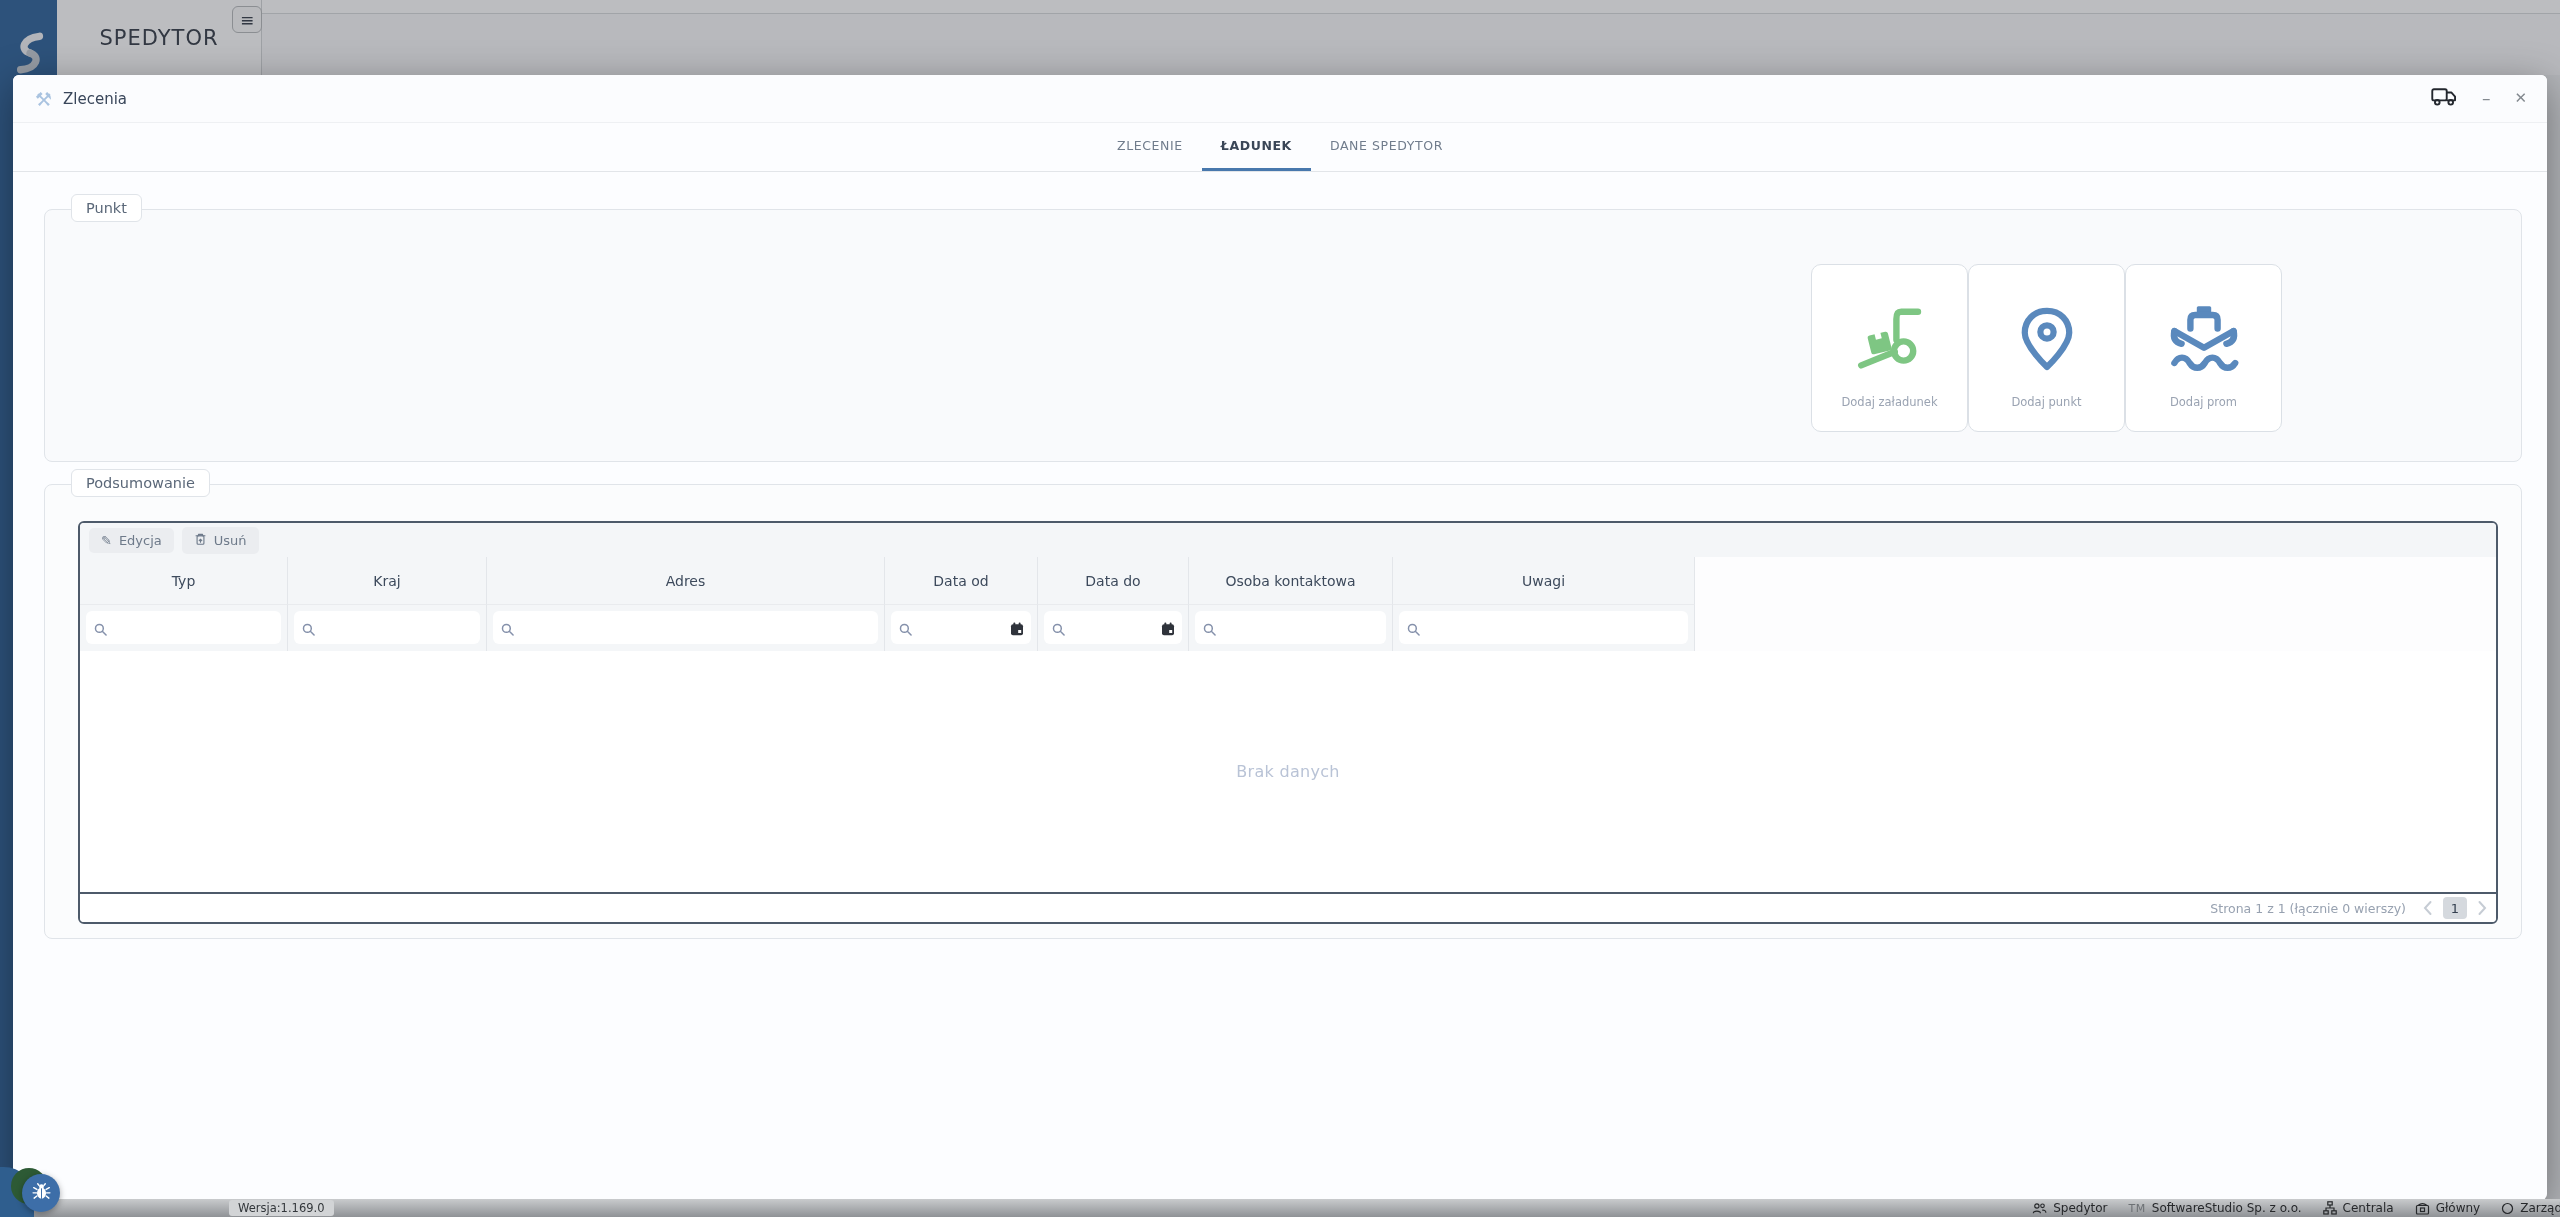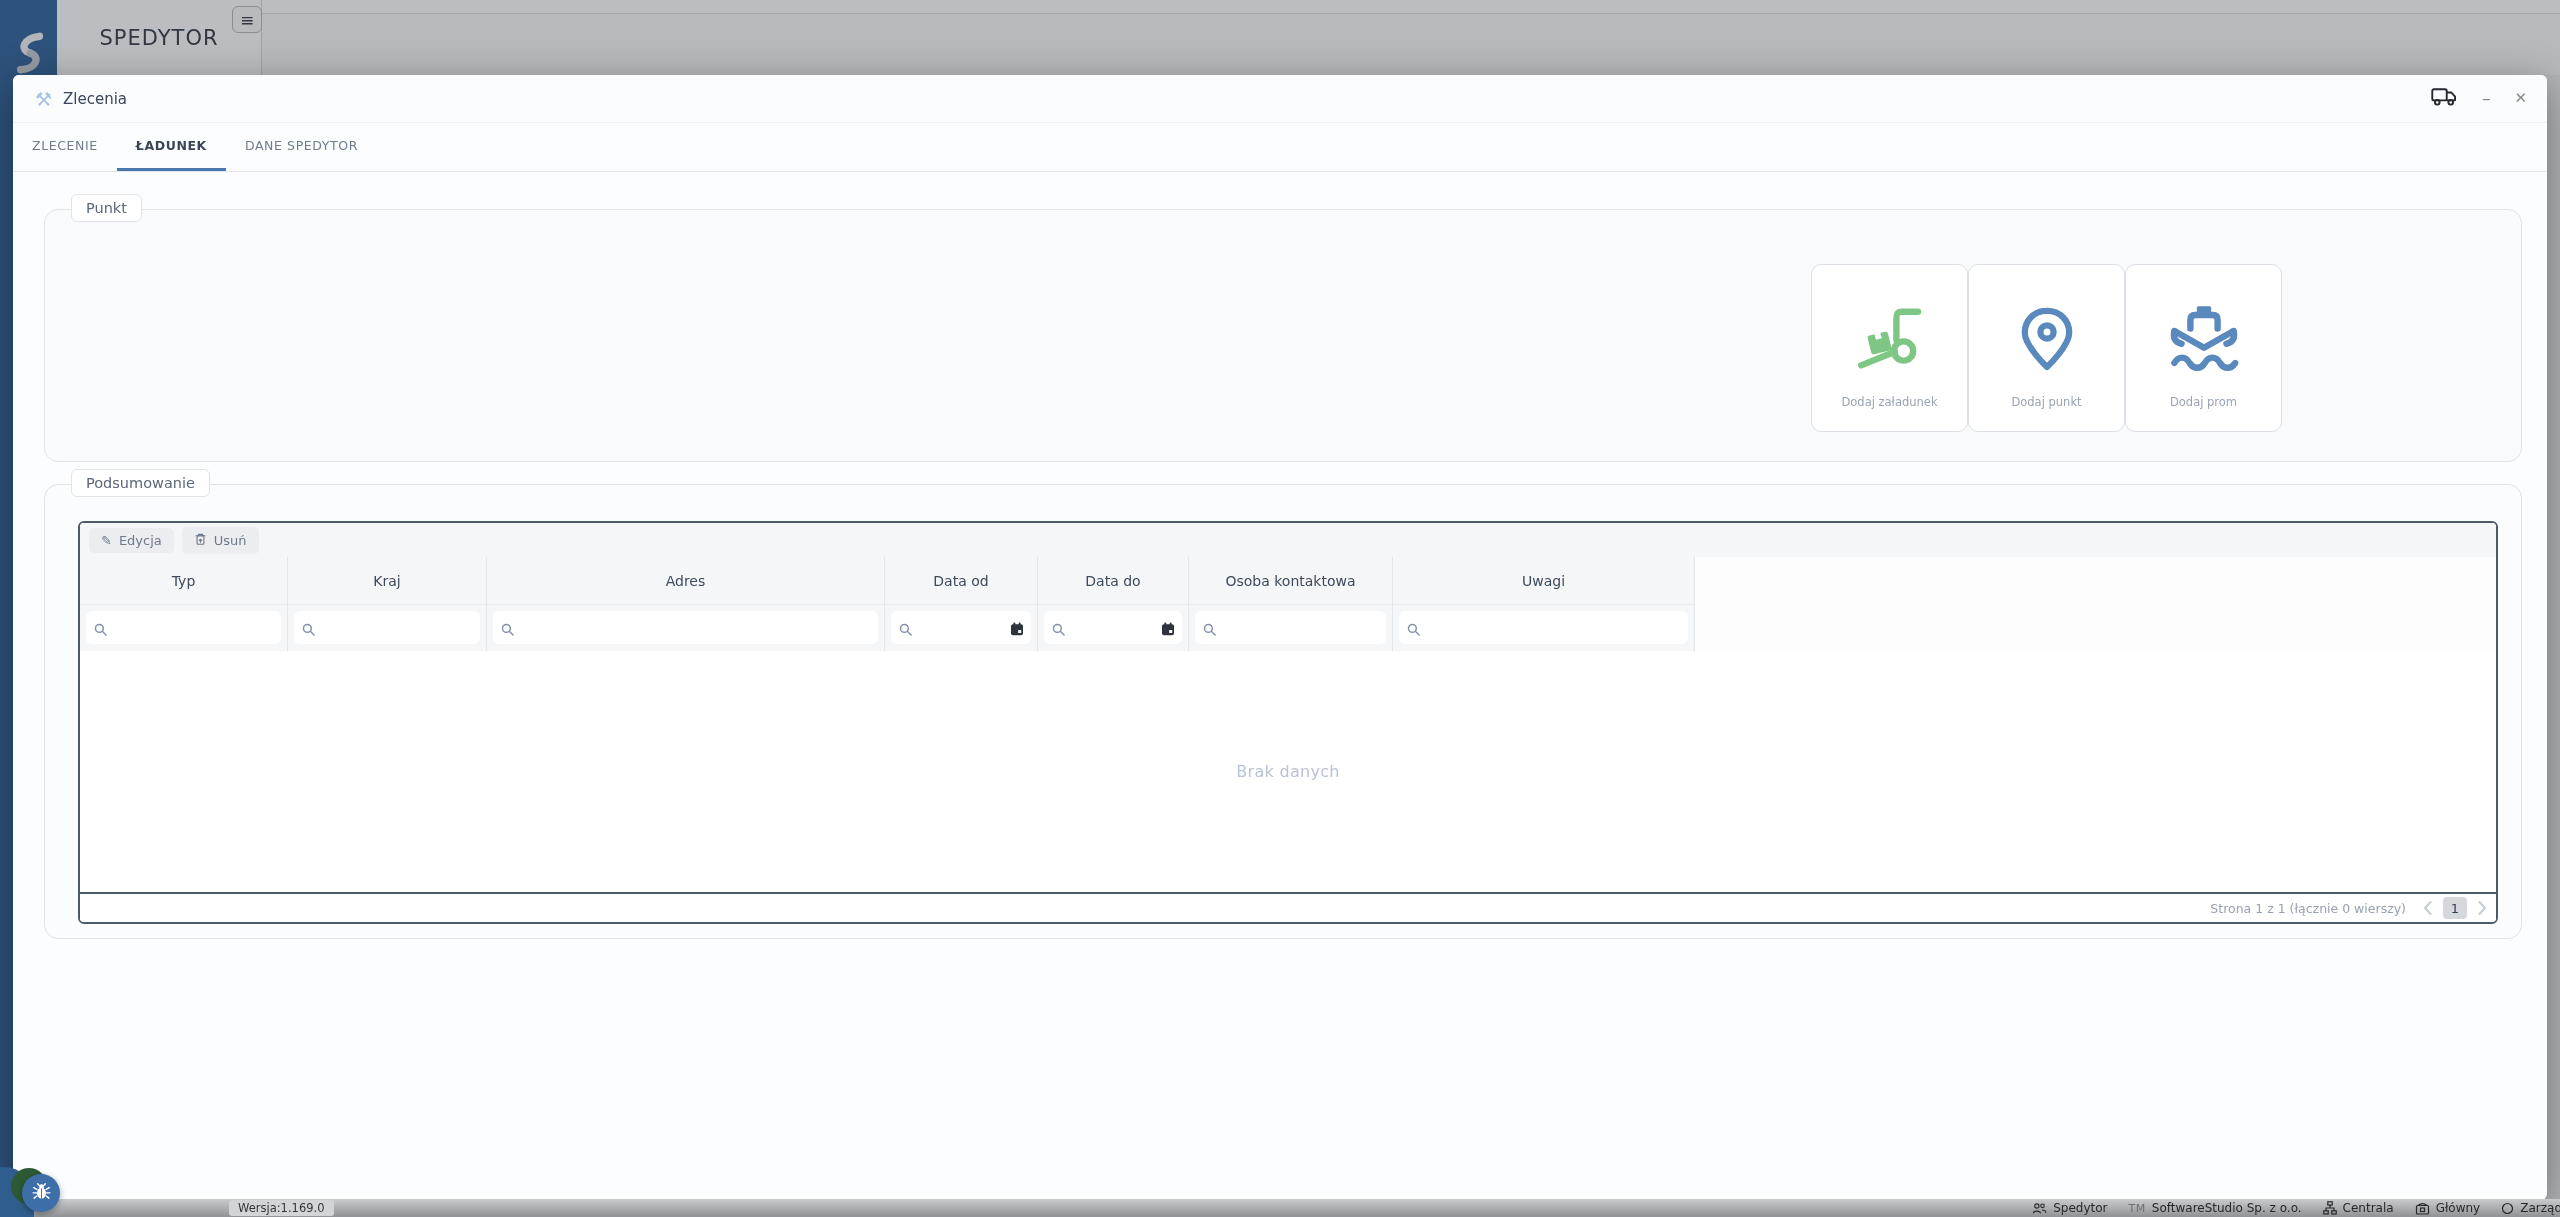--- a/index.html
+++ b/index.html
@@ -24,27 +24,27 @@
   .dialog { position:absolute; left:13px; top:75px; width:2534px; height:1125px; background:#fcfdff;
     border-radius:6px; box-shadow:0 10px 40px rgba(0,0,0,0.38); z-index:20; }
   .dialog-titlebar { height:48px; display:flex; align-items:center; padding:0 20px 0 22px;
     border-bottom:1px solid #eef0f3; background:#fbfcfe; border-radius:6px 6px 0 0; }
   .tools-glyph { font-size:19px; color:#a9c3e0; margin-right:11px; }
   .dialog-title { font-size:15px; color:#39465a; }
   .titlebar-right { margin-left:auto; display:flex; align-items:center; gap:24px; }
   .winbtn { color:#83898f; font-size:15px; line-height:1; cursor:default; }
   .winbtn.min { font-size:17px; }
 
-  .tab-bar { height:49px; display:flex; align-items:stretch; 
+  .tab-bar { height:49px; display:flex; align-items:stretch; justify-content:center;
     border-bottom:1px solid #e2e5e9; }
   .tab { display:flex; align-items:center; padding:0 19px; font-size:12.5px; letter-spacing:0.6px;
     color:#707c8c; font-weight:500; border-bottom:3px solid transparent; cursor:pointer; }
   .tab.active { color:#3a4657; font-weight:600; border-bottom-color:#4878ad; }
 
-  .fieldset { position:absolute; border:1px solid #e0e4e9; border-radius:14px; }
+  .fieldset { position:absolute; border:1px solid #e0e4e9; border-radius:8px; }
   .fieldset .legend { position:absolute; top:-16px; left:26px; background:#ffffff; border:1px solid #e0e4e9;
     border-radius:6px; padding:5px 14px; font-size:14.5px; color:#5b6879; }
   .fs-punkt { left:31px; top:134px; width:2478px; height:253px; background:#f9fafc; }
   .fs-summary { left:31px; top:409px; width:2478px; height:455px; background:#fbfcfd; }
 
   .punkt-cards { position:absolute; left:0; top:54px; width:100%; padding:0 239px 0 245px;
     display:flex; justify-content:flex-end; }
   .card { width:157px; height:168px; background:#ffffff; border:1px solid #dbe0e6; border-radius:10px;
     display:flex; flex-direction:column; align-items:center; justify-content:center; cursor:pointer; }
   .card-icon { height:104px; display:flex; align-items:center; justify-content:center; }

